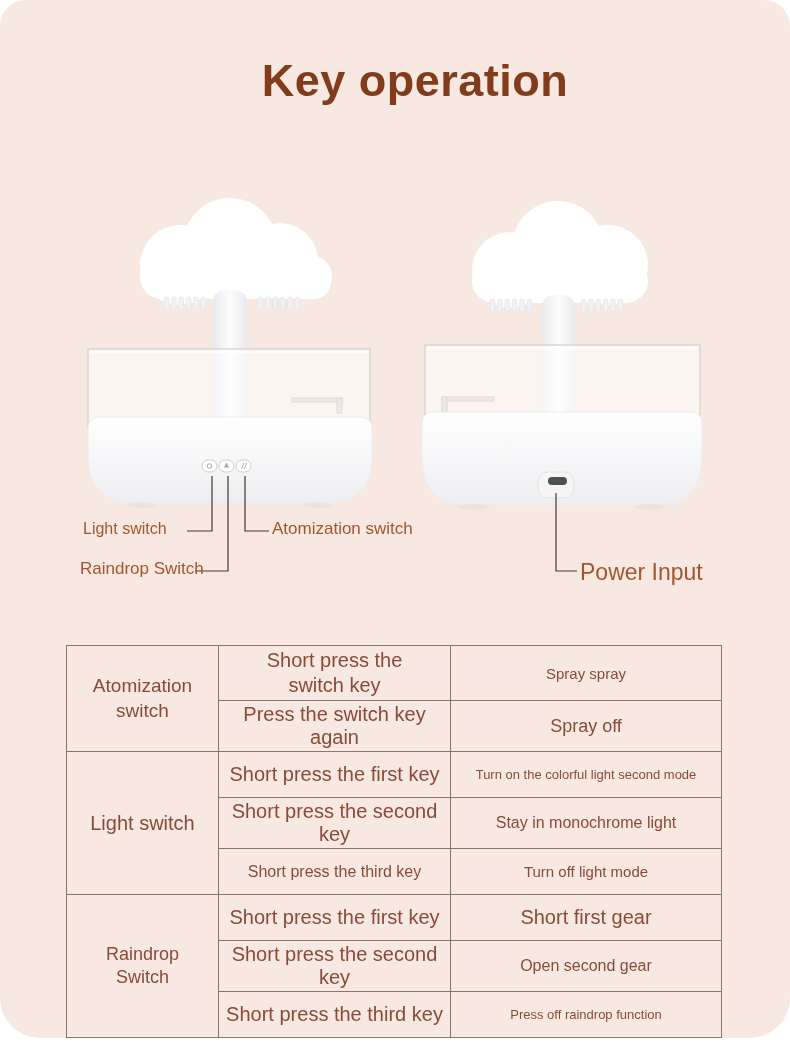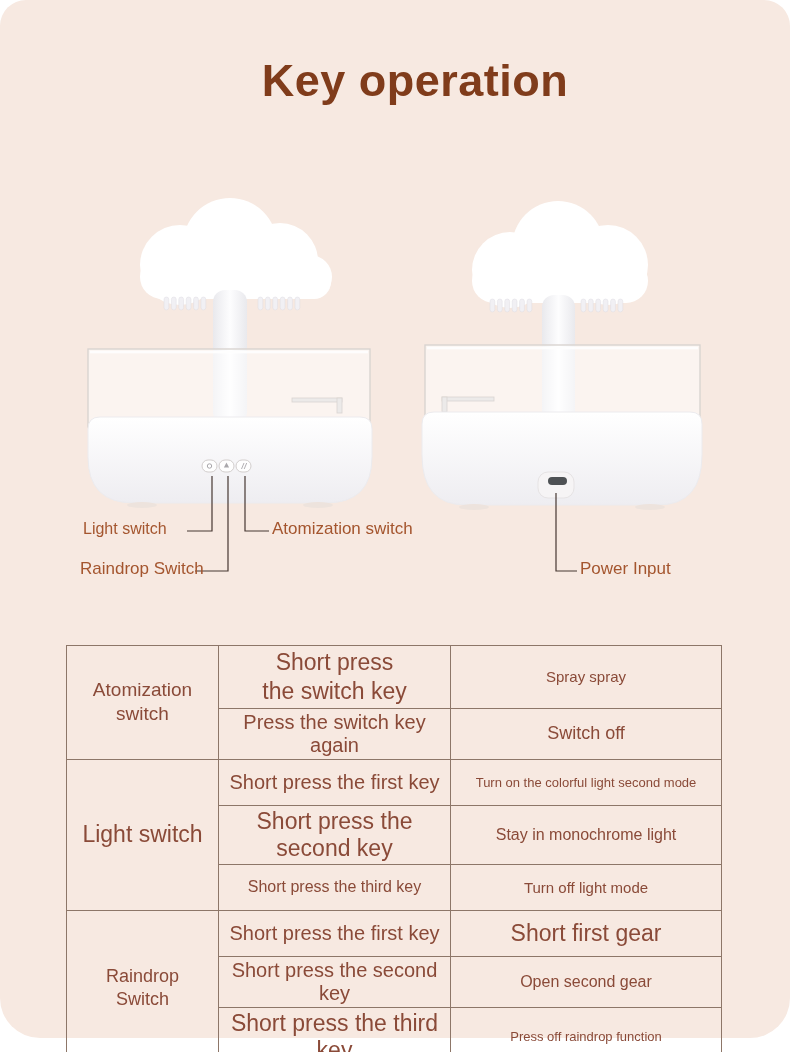--- a/index.html
+++ b/index.html
@@ -8,28 +8,28 @@
   .card{position:absolute;left:0;top:0;right:0;bottom:14px;background:#f7e9e1;
         border-radius:26px 26px 40px 40px;}
   .title{position:absolute;left:20px;top:55px;width:100%;text-align:center;
          font-size:45px;font-weight:bold;color:#803c1b;letter-spacing:.5px;}
   .dev{position:absolute;}
   .overlay{position:absolute;left:0;top:0;width:790px;height:1052px;pointer-events:none;}
   .callout{position:absolute;color:#a4552e;white-space:nowrap;}
   .cl-light{left:83px;top:520px;font-size:16px;}
   .cl-atom{left:272px;top:519px;font-size:17px;}
   .cl-rain{left:80px;top:559px;font-size:17px;}
-  .cl-power{left:580px;top:559px;font-size:17px;}
+  .cl-power{left:580px;top:559px;font-size:23px;}
   table.keys{position:absolute;left:66px;top:645px;width:655px;border-collapse:collapse;
              table-layout:fixed;}
   table.keys td{border:1px solid #8d7668;text-align:center;vertical-align:middle;
                 color:#8a4a38;padding:2px 4px;height:41px;}
   td.group{text-align:left;padding-left:13px;color:#7f4533;}
   .fs13{font-size:13px}.fs14{font-size:20px}.fs15{font-size:15px}.fs16{font-size:16px}
-  .fs17{font-size:23px}.fs18{font-size:18px}.fs19{font-size:19px}
+  .fs17{font-size:20px}.fs18{font-size:18px}.fs19{font-size:19px}
   .wrap145{display:inline-block;max-width:145px;line-height:1.25;}
   .maxw130{display:inline-block;max-width:130px;line-height:1.3;}
   .maxw95{display:inline-block;max-width:95px;line-height:1.3;}
 </style>
 </head>
 <body>
 
 <div class="page">
   <div class="card"></div>
 
@@ -149,21 +149,21 @@
     <tbody>
       <tr>
         <td rowspan="2" class="group fs19">
           <span class="maxw130">Atomization switch</span></td>
         <td class="fs17">
           <span class="wrap145">Short press the switch key</span></td>
         <td class="fs15">Spray spray</td>
       </tr>
       <tr>
         <td class="fs14">Press the switch key again</td>
-        <td class="fs18">Switch off</td>
+        <td class="fs18">Spray off</td>
       </tr>
       <tr>
         <td rowspan="3" class="group fs17">
           <span>Light switch</span></td>
         <td class="fs14">Short press the first key</td>
         <td class="fs13">Turn on the colorful light second mode</td>
       </tr>
       <tr>
         <td class="fs17">Short press the second key</td>
         <td class="fs16">Stay in monochrome light</td>

